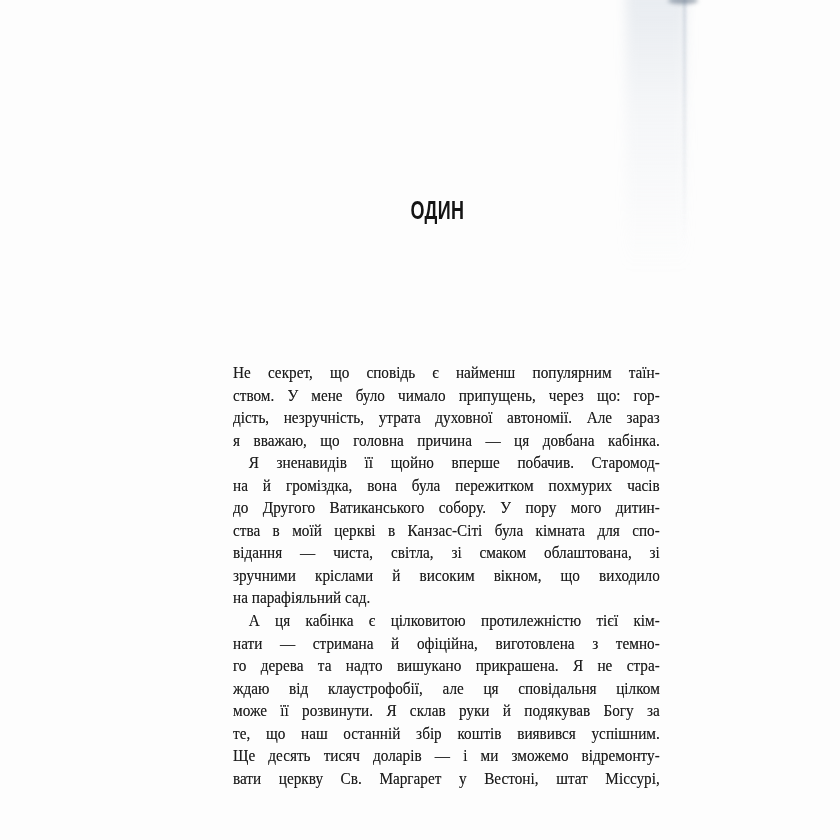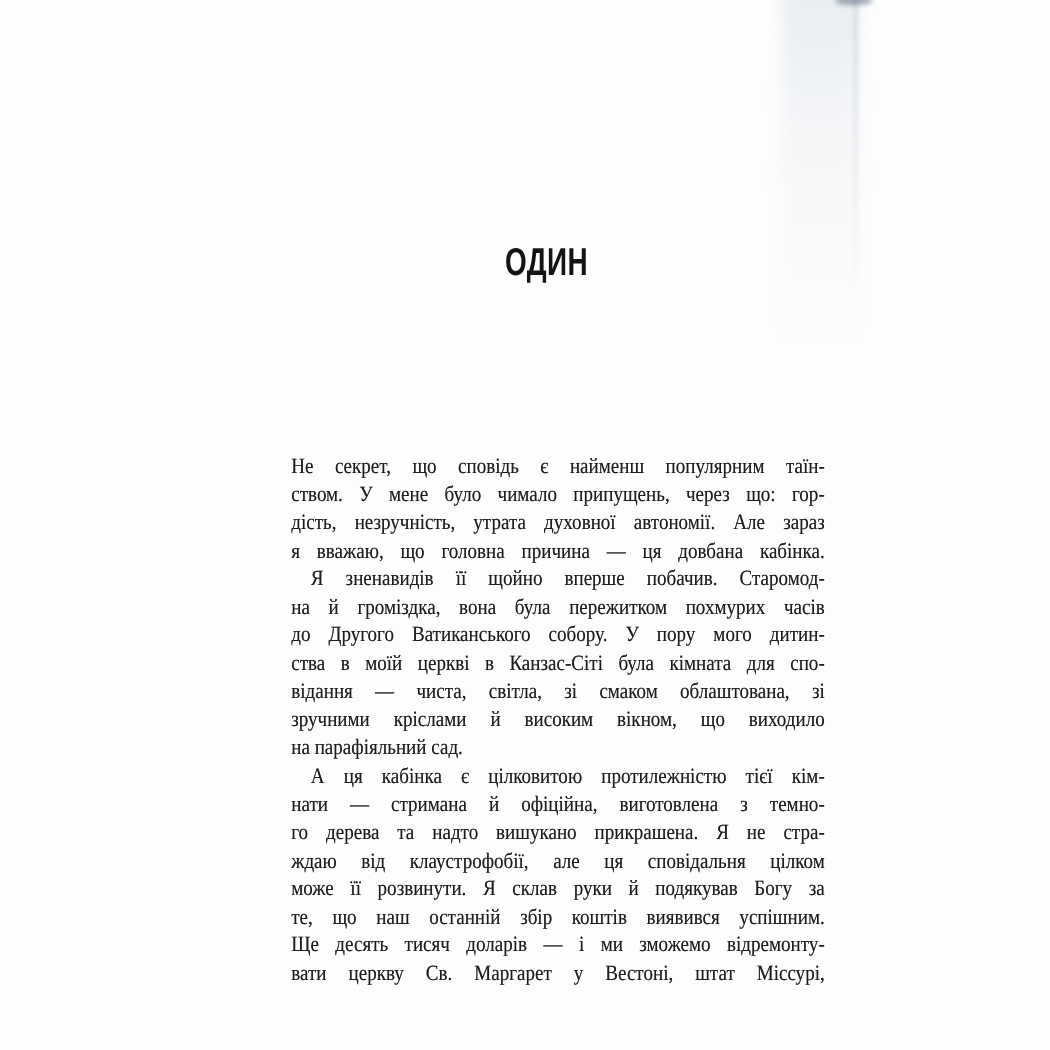--- a/index.html
+++ b/index.html
@@ -51,21 +51,21 @@
 
   .chapter-heading {
     position: absolute;
     left: 233px;
     top: 193px;
     width: 408px;
     margin: 0;
     text-align: center;
     font-family: "Liberation Sans", sans-serif;
     font-weight: 700;
-    font-size: 31px;
+    font-size: 25px;
     line-height: 34px;
     letter-spacing: 0.5px;
     color: var(--heading-ink, #141414);
   }
   .chapter-heading .squeeze {
     display: inline-block;
     transform: scaleX(0.72);
     transform-origin: center;
   }
 

